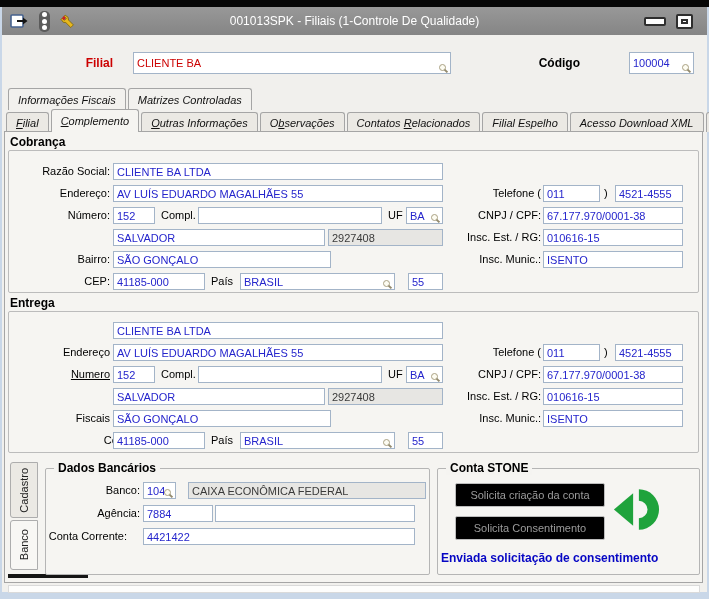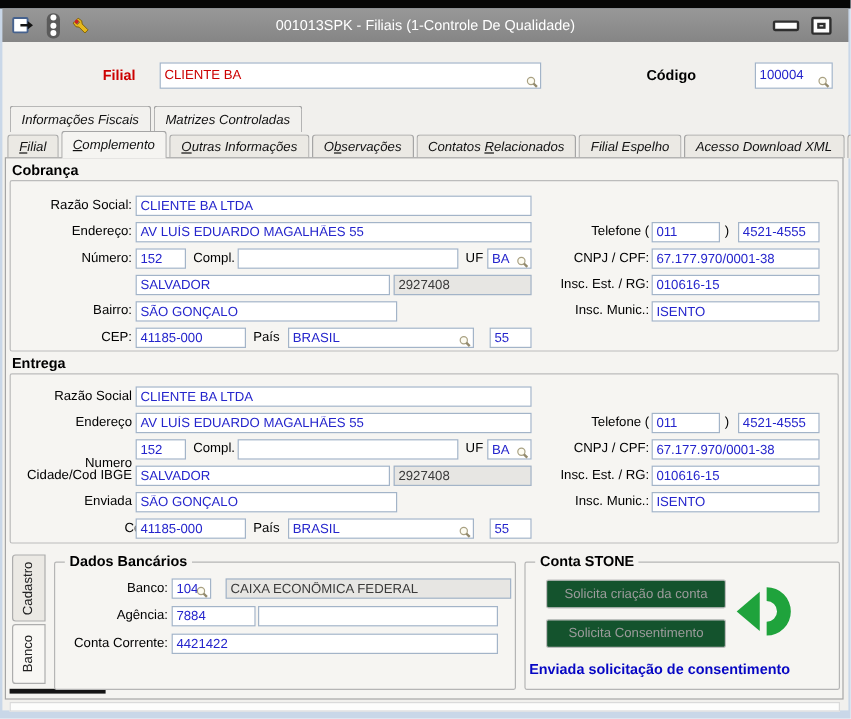--- a/index.html
+++ b/index.html
@@ -53,21 +53,21 @@
   .fieldset { position:absolute; border:1px solid #b5b5b5; background:#f6f5f2; border-radius:2px; }
   .fieldset .legend { position:absolute; top:-8px; left:8px; background:#f5f4f1;
     padding:0 4px; font-size:12px; font-weight:bold; white-space:nowrap; }
 
   .sidetab { position:absolute; width:28px; border:1px solid #adadad; background:#ebe9e4;
     display:flex; align-items:center; justify-content:center; border-radius:3px 0 0 3px; }
   .sidetab span { writing-mode:vertical-rl; transform:rotate(180deg); font-size:11px; color:#222; }
   .sidetab.active { background:#f8f7f4; z-index:4; }
   .tabmark { position:absolute; left:8px; top:574px; width:80px; height:4px; background:#151515; }
 
-  .gbtn { position:absolute; width:150px; height:24px; background:#14532d; border:1px solid #bdbdbd;
+  .gbtn { position:absolute; width:150px; height:24px; background:#000000; border:1px solid #bdbdbd;
     border-radius:2px; color:#9b9b9b; font:11px "Liberation Sans", sans-serif; }
   .stone-status { position:absolute; font-size:12px; font-weight:bold; color:#0606c4; white-space:nowrap; }
 
   .statusstrip { position:absolute; left:8px; top:585px; width:692px; height:8px;
     background:#fdfdfc; border:1px solid #dadada; }
 </style>
 </head>
 <body>
 
 <div class="screen">
@@ -191,46 +191,44 @@
   <div class="fwrap" style="left:543px; top:229px; width:140px;">
     <input value="010616-15" style=""></div>
 
   <div class="lbl r" style="left:402px; top:251px; width:139px;">Insc. Munic.:</div>
   <div class="fwrap" style="left:543px; top:251px; width:140px;">
     <input value="ISENTO" style=""></div>
 
   <div class="sect-title" style="left:10px; top:296px;">Entrega</div>
   <div class="gbox" style="left:8px; top:311px; width:691px; height:142px;"></div>
 
-  <div class="lbl r" style="left:6px; top:322px; width:104px;">Razão Social</div>
   <div class="fwrap" style="left:113px; top:322px; width:330px;">
     <input value="CLIENTE BA LTDA" style=""></div>
 
   <div class="lbl r" style="left:6px; top:344px; width:104px;">Endereço</div>
   <div class="fwrap" style="left:113px; top:344px; width:330px;">
     <input value="AV LUÍS EDUARDO MAGALHÃES 55" style=""></div>
 
-  <div class="lbl r" style="left:6px; top:378px; width:104px;">Numero</div>
+  <div class="lbl r" style="left:6px; top:366px; width:104px;text-decoration:underline;">Numero</div>
   <div class="fwrap" style="left:113px; top:366px; width:42px;">
     <input value="152" style=""></div>
   <div class="lbl" style="left:161px; top:366px;">Compl.</div>
   <div class="fwrap" style="left:198px; top:366px; width:184px;">
     <input value="" style=""></div>
   <div class="lbl" style="left:388px; top:366px;">UF</div>
   <div class="fwrap" style="left:406px; top:366px; width:37px;">
     <input value="BA" style="">
     <span class="mag"></span></div>
 
-  <div class="lbl r" style="left:6px; top:388px; width:104px;">Cidade/Cod IBGE</div>
   <div class="fwrap" style="left:113px; top:388px; width:212px;">
     <input value="SALVADOR" style=""></div>
   <div class="fwrap gray" style="left:328px; top:388px; width:115px;">
     <input readonly="" value="2927408" style=""></div>
 
-  <div class="lbl r" style="left:6px; top:410px; width:104px;">Enviada</div>
+  <div class="lbl r" style="left:6px; top:410px; width:104px;">Fiscais</div>
   <div class="fwrap" style="left:113px; top:410px; width:218px;">
     <input value="SÃO GONÇALO" style=""></div>
 
   <div class="lbl r" style="left:6px; top:432px; width:104px;margin-left:14px;">Cep</div>
   <div class="fwrap" style="left:113px; top:432px; width:92px;">
     <input value="41185-000" style=""></div>
   <div class="lbl" style="left:211px; top:432px;">País</div>
   <div class="fwrap" style="left:240px; top:432px; width:155px;">
     <input value="BRASIL" style="">
     <span class="mag"></span></div>
@@ -273,21 +271,21 @@
     <span class="mag"></span></div>
   <div class="fwrap gray" style="left:188px; top:482px; width:238px;">
     <input readonly="" value="CAIXA ECONÔMICA FEDERAL" style=""></div>
 
   <div class="lbl r" style="left:50px; top:505px; width:90px;">Agência:</div>
   <div class="fwrap" style="left:143px; top:505px; width:70px;">
     <input value="7884" style=""></div>
   <div class="fwrap" style="left:215px; top:505px; width:200px;">
     <input value="" style=""></div>
 
-  <div class="lbl r" style="left:45px; top:528px; width:95px;">Conta Corrente:</div>
+  <div class="lbl r" style="left:32px; top:528px; width:95px;">Conta Corrente:</div>
   <div class="fwrap" style="left:143px; top:528px; width:272px;">
     <input value="4421422" style=""></div>
 
   <div class="fieldset" style="left:437px; top:468px; width:263px; height:107px;">
     <span class="legend">Conta STONE</span>
   </div>
   <button class="gbtn" style="left:455px; top:483px;" disabled="">Solicita criação da conta</button>
   <button class="gbtn" style="left:455px; top:516px;" disabled="">Solicita Consentimento</button>
   <span style="position:absolute; left:612px; top:488px;">
     <svg width="48" height="43" viewBox="0 0 50 44">

